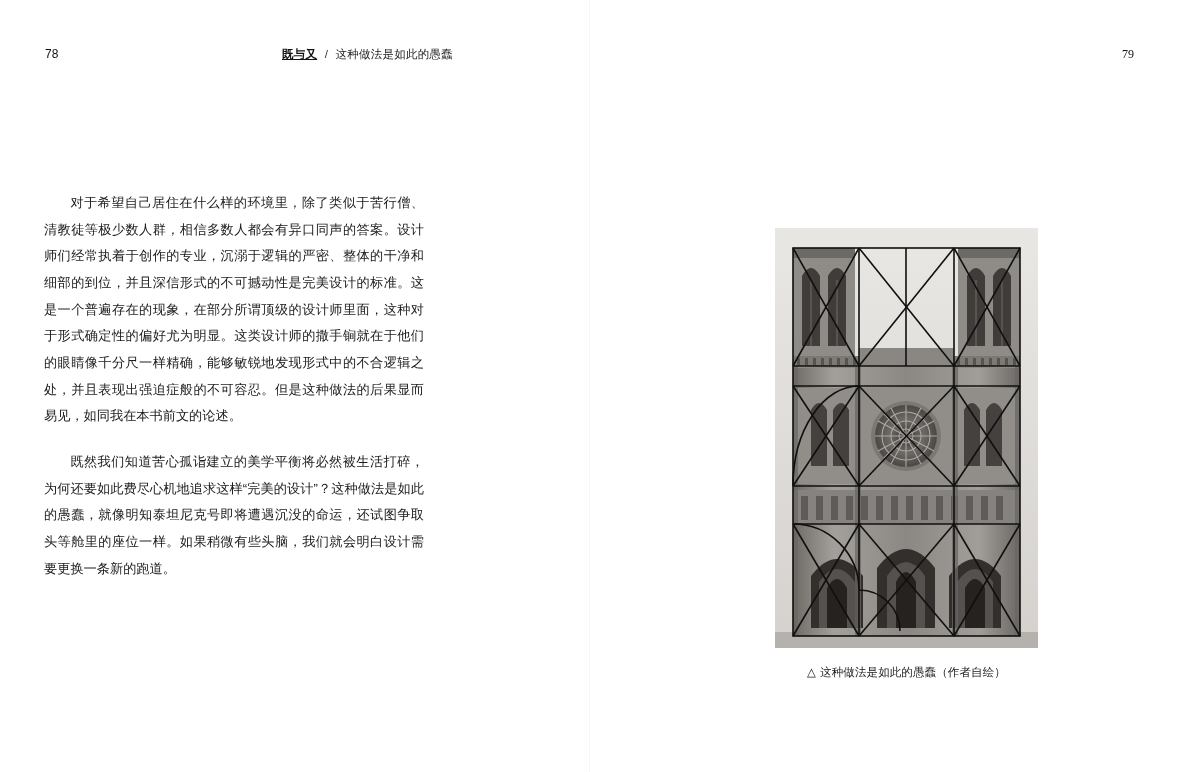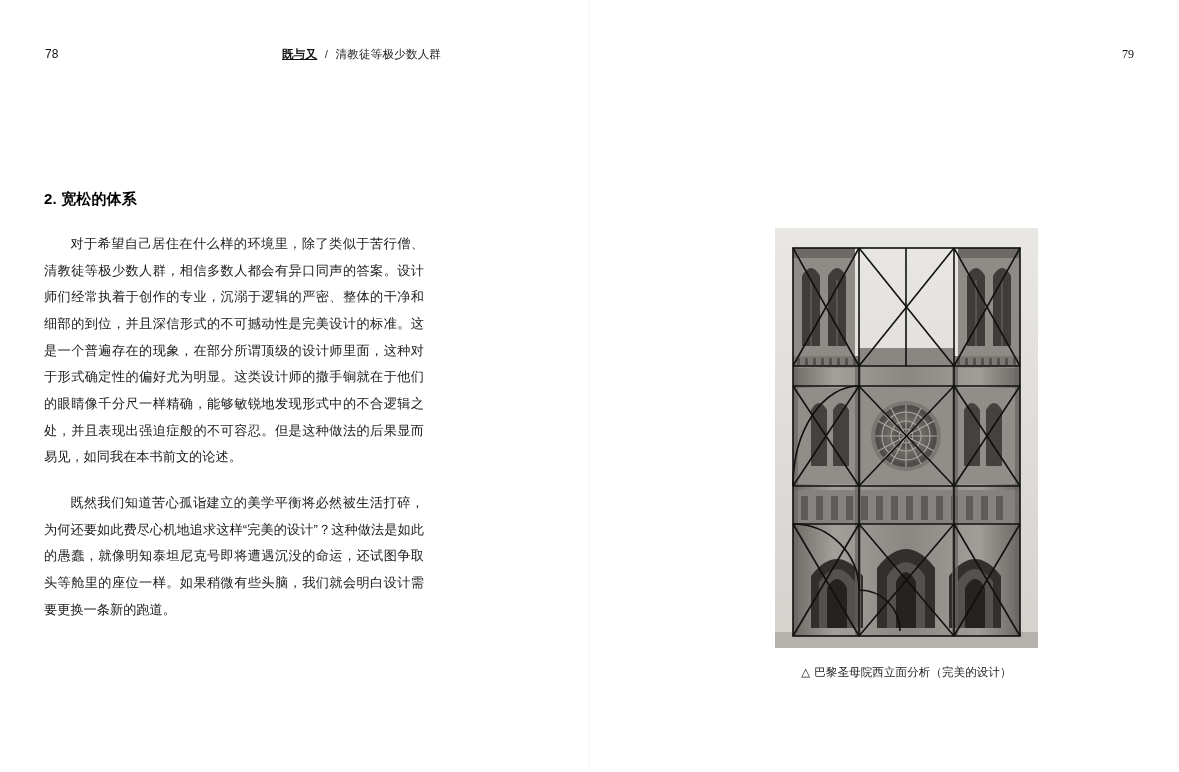--- a/index.html
+++ b/index.html
@@ -133,25 +133,24 @@
 
 <div class="spread">
 
   <div class="page page-left">
 
     <div class="folio folio-left">78</div>
 
     <div class="runhead runhead-left">
       <span class="rh-book">既与又</span>
       <span class="rh-sep">/</span>
-      <span class="rh-sub">清教徒等极少数人群</span>
+      <span class="rh-sub">这种做法是如此的愚蠢</span>
     </div>
 
     <div class="textcol">
-      <h2 class="section-title">2. 宽松的体系</h2>
 
       <p class="para">对于希望自己居住在什么样的环境里，除了类似于苦行僧、清教徒等极少数人群，相信多数人都会有异口同声的答案。设计师们经常执着于创作的专业，沉溺于逻辑的严密、整体的干净和细部的到位，并且深信形式的不可撼动性是完美设计的标准。这是一个普遍存在的现象，在部分所谓顶级的设计师里面，这种对于形式确定性的偏好尤为明显。这类设计师的撒手锏就在于他们的眼睛像千分尺一样精确，能够敏锐地发现形式中的不合逻辑之处，并且表现出强迫症般的不可容忍。但是这种做法的后果显而易见，如同我在本书前文的论述。</p>
       <p class="para">既然我们知道苦心孤诣建立的美学平衡将必然被生活打碎，为何还要如此费尽心机地追求这样“完美的设计”？这种做法是如此的愚蠢，就像明知泰坦尼克号即将遭遇沉没的命运，还试图争取头等舱里的座位一样。如果稍微有些头脑，我们就会明白设计需要更换一条新的跑道。</p>
     </div>
   </div>
 
   <div class="gutter"></div>
 
   <div class="page page-right">
 
@@ -346,17 +345,17 @@
             <line x1="179" y1="296" x2="84" y2="408"></line>
 
             <path d="M18 296 A66 66 0 0 1 84 362"></path>
             <path d="M84 362 A41 41 0 0 1 125 403"></path>
             <path d="M18 258 A66 100 0 0 1 84 158"></path>
           </g>
         </svg>
       </div>
 
       <figcaption class="figcaption">
-        <span class="tri">△</span><span>巴黎圣母院西立面分析（完美的设计）</span>
+        <span class="tri">△</span><span>这种做法是如此的愚蠢（作者自绘）</span>
       </figcaption>
     </figure>
   </div>
 </div>
 
 </body></html>

